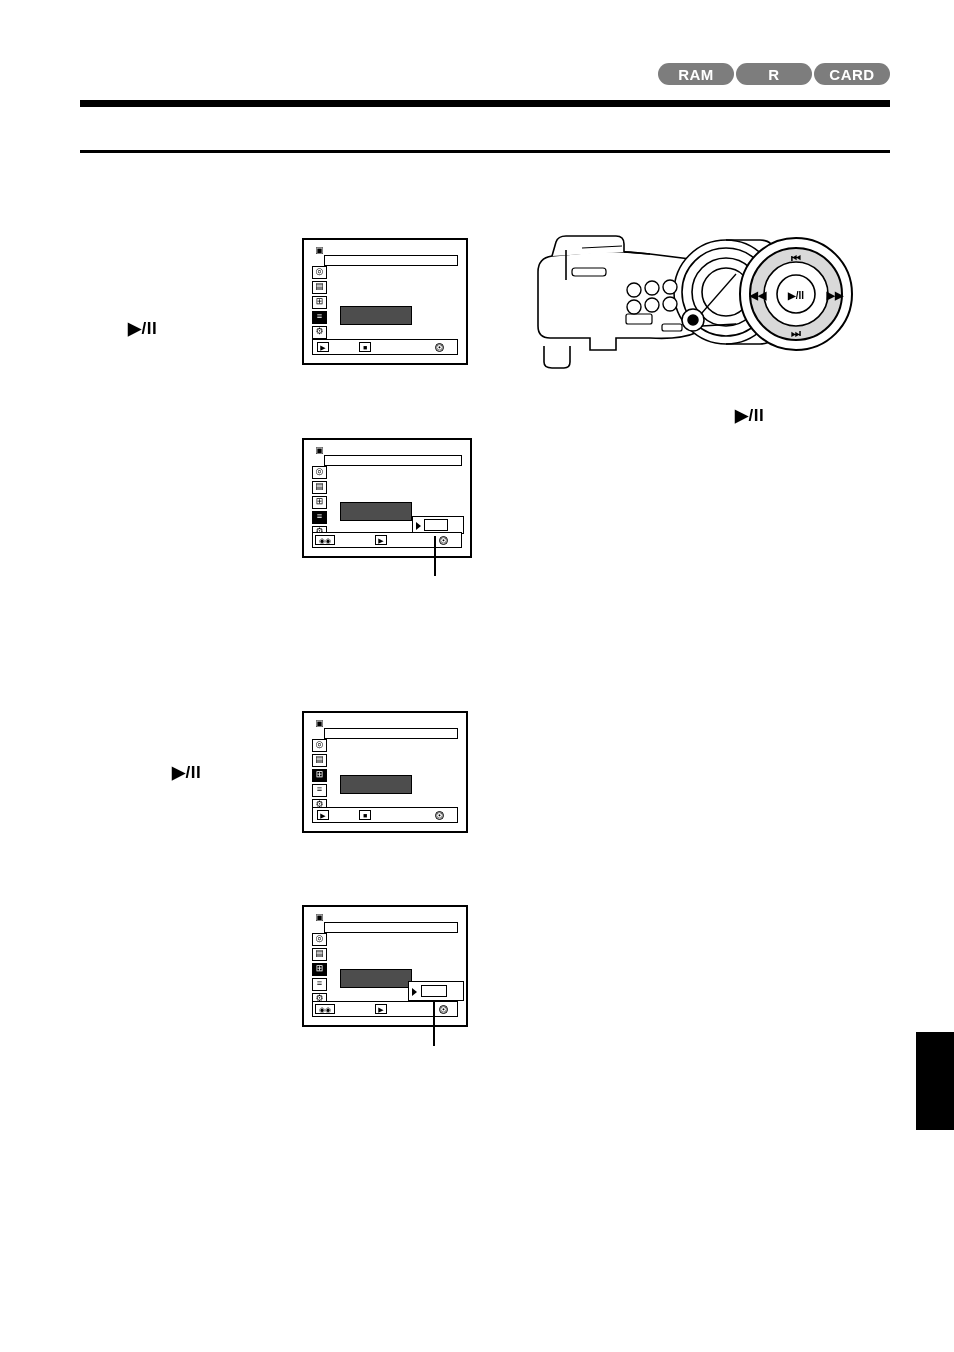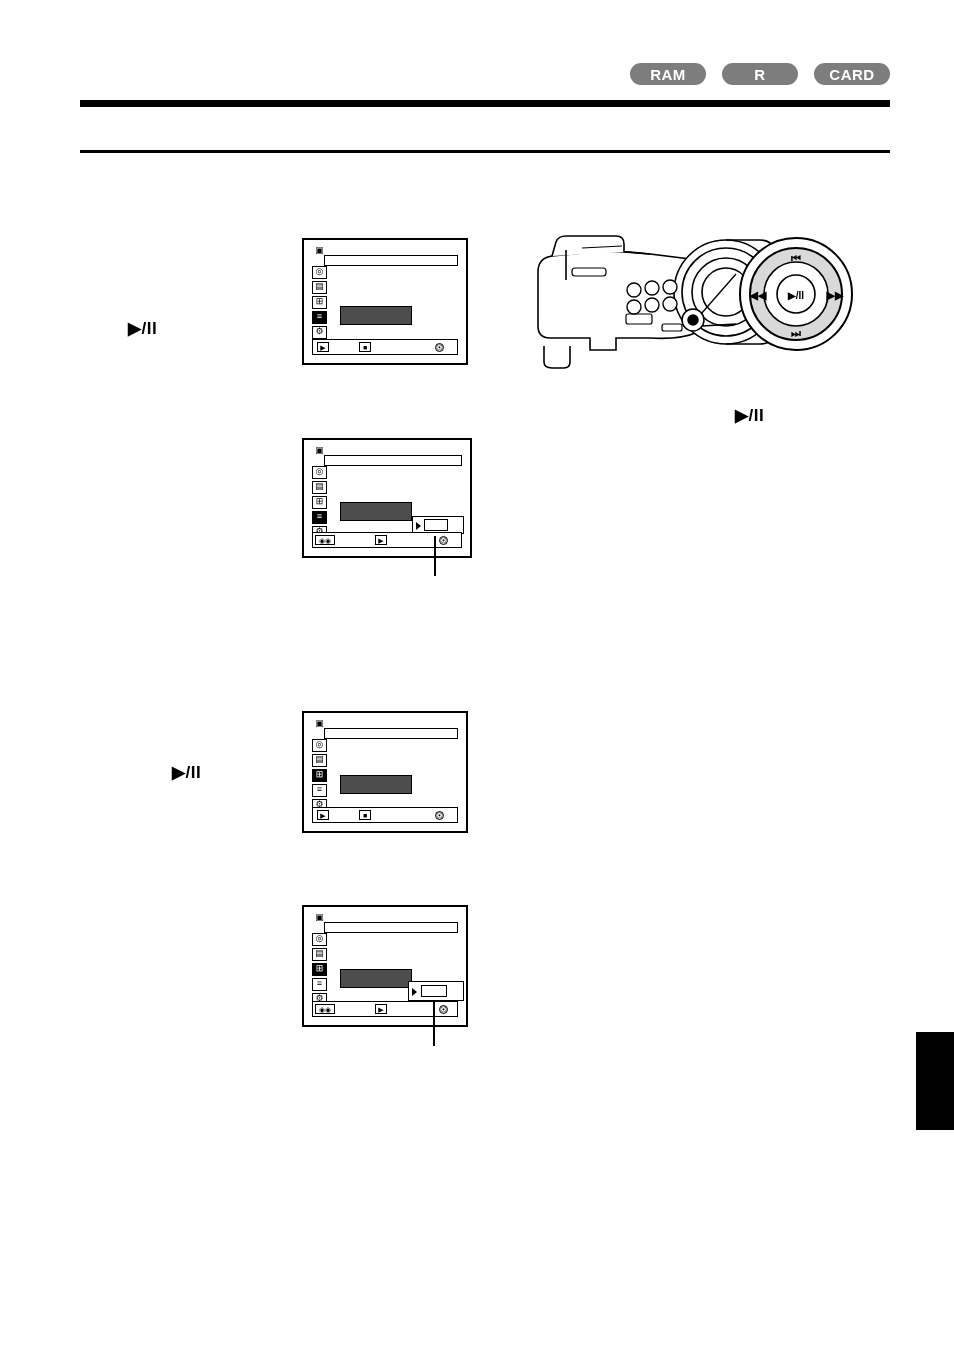--- a/index.html
+++ b/index.html
@@ -18,21 +18,21 @@
     position: absolute;
     inset: 0;
   }
 
   
   .badges {
     position: absolute;
     top: 63px;
     right: 64px;
     display: flex;
-    gap: 16px;
+    gap: 2px;
   }
   .badge {
     background: #7d7d7d;
     color: #ffffff;
     border-radius: 11px;
     height: 22px;
     min-width: 52px;
     padding: 0 12px;
     font-size: 15px;
     font-weight: bold;

